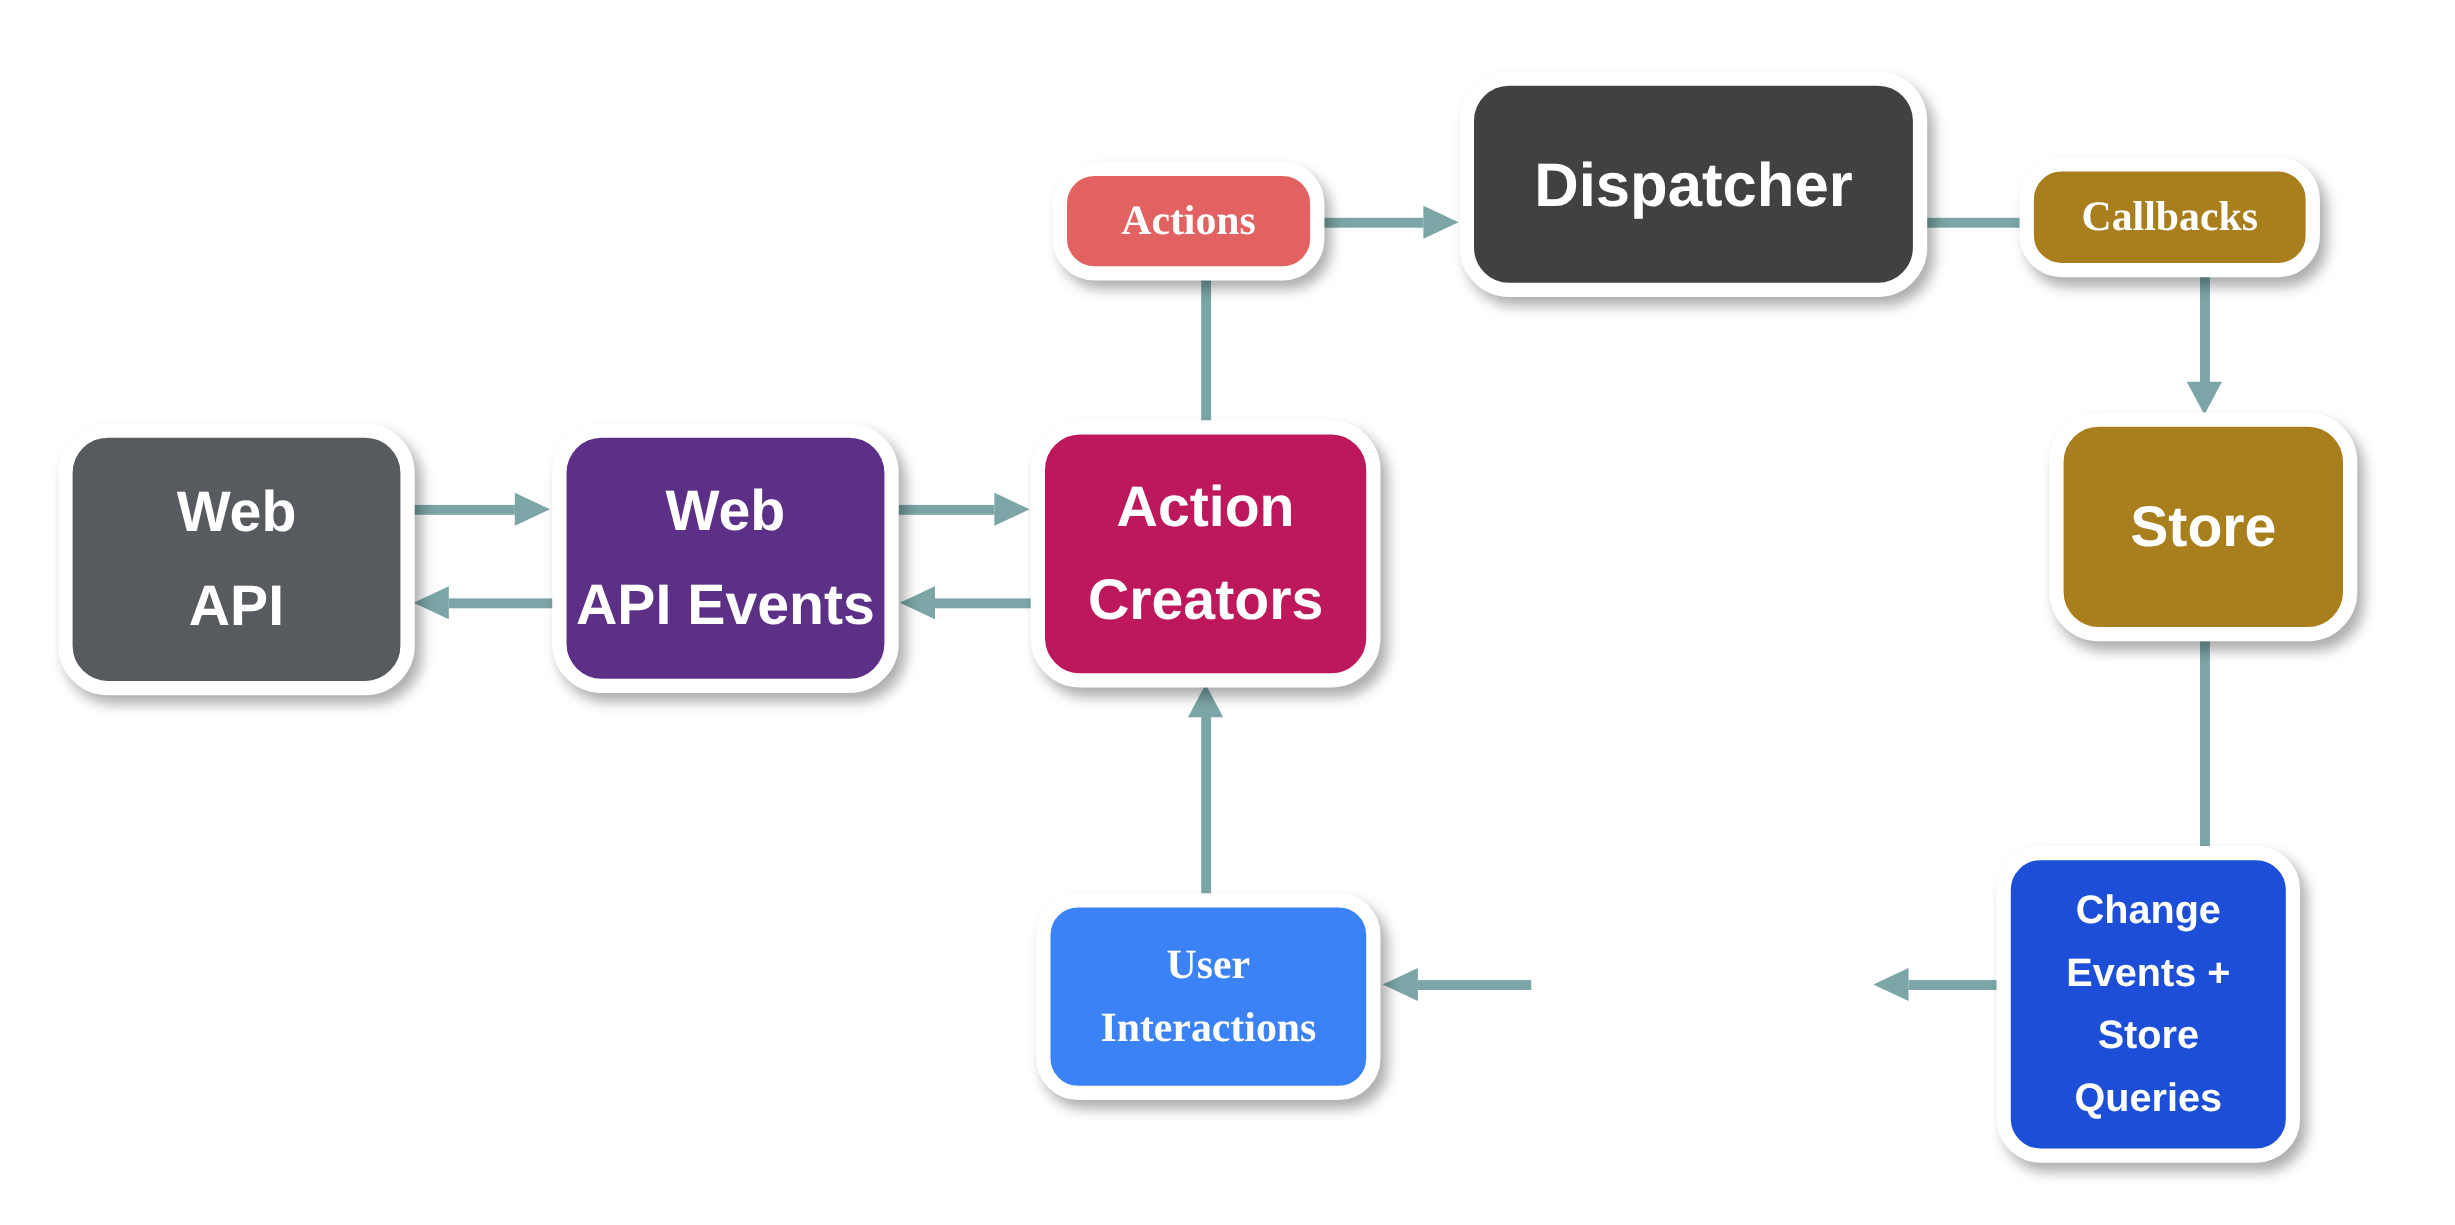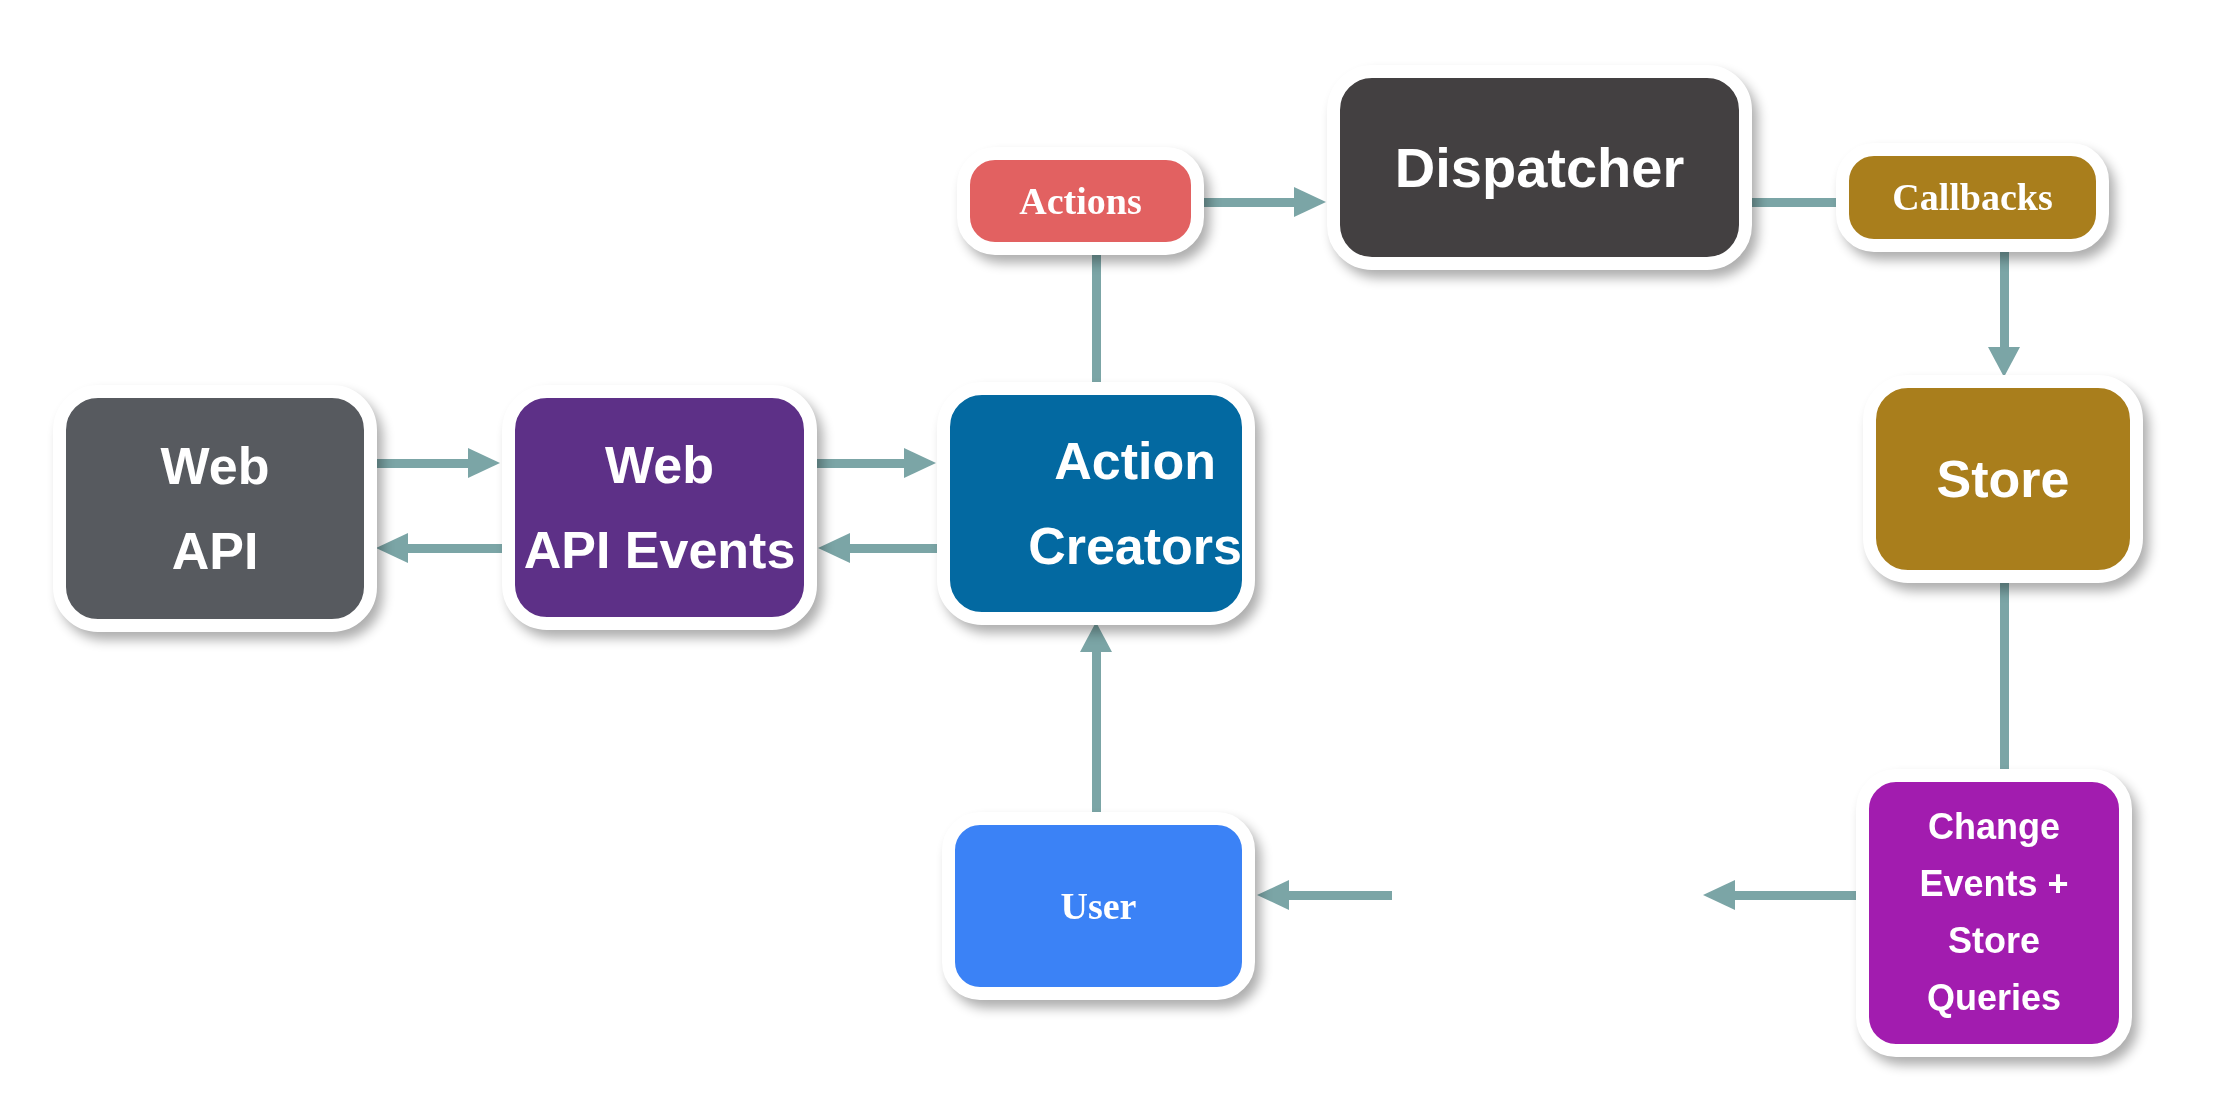--- a/index.html
+++ b/index.html
@@ -78,21 +78,21 @@
     </div>
   </div>
 
   <div class="node fs52" style="left: 502px; top: 385px; width: 315px; height: 245px; background: rgb(93, 48, 135);">
     <div class="label">
       <span>Web</span>
       <span>API Events</span>
     </div>
   </div>
 
-  <div class="node fs52" style="left: 937px; top: 382px; width: 318px; height: 243px; background: #0369a1; justify-content: flex-end;">
+  <div class="node fs52" style="left: 937px; top: 382px; width: 318px; height: 243px; background: #be185d;">
     <div class="label">
       <span>Action</span>
       <span>Creators</span>
     </div>
   </div>
 
   <div class="node small fs38" style="left: 957px; top: 147px; width: 247px; height: 108px; background: rgb(226, 97, 97);">
     <div class="label">
       <span>Actions</span>
     </div>
@@ -109,29 +109,30 @@
       <span>Callbacks</span>
     </div>
   </div>
 
   <div class="node fs52" style="left: 1863px; top: 375px; width: 280px; height: 208px; background: rgb(169, 126, 28);">
     <div class="label">
       <span>Store</span>
     </div>
   </div>
 
-  <div class="node fs36" style="left: 1856px; top: 769px; width: 276px; height: 288px; border-radius: 40px; background: #a21caf; text-align: center;">
+  <div class="node fs36" style="left: 1815px; top: 769px; width: 276px; height: 288px; border-radius: 40px; background: #1d4ed8; text-align: center;">
     <div class="label">
       <span>Change</span>
       <span>Events +</span>
       <span>Store</span>
       <span>Queries</span>
     </div>
   </div>
 
 
   <div class="node small fs38" style="left: 942px; top: 812px; width: 313px; height: 188px; background: #3b82f6;">
     <div class="label">
       <span>User</span>
+      <span>Interactions</span>
     </div>
   </div>
 
 </div>
 
 </body></html>

